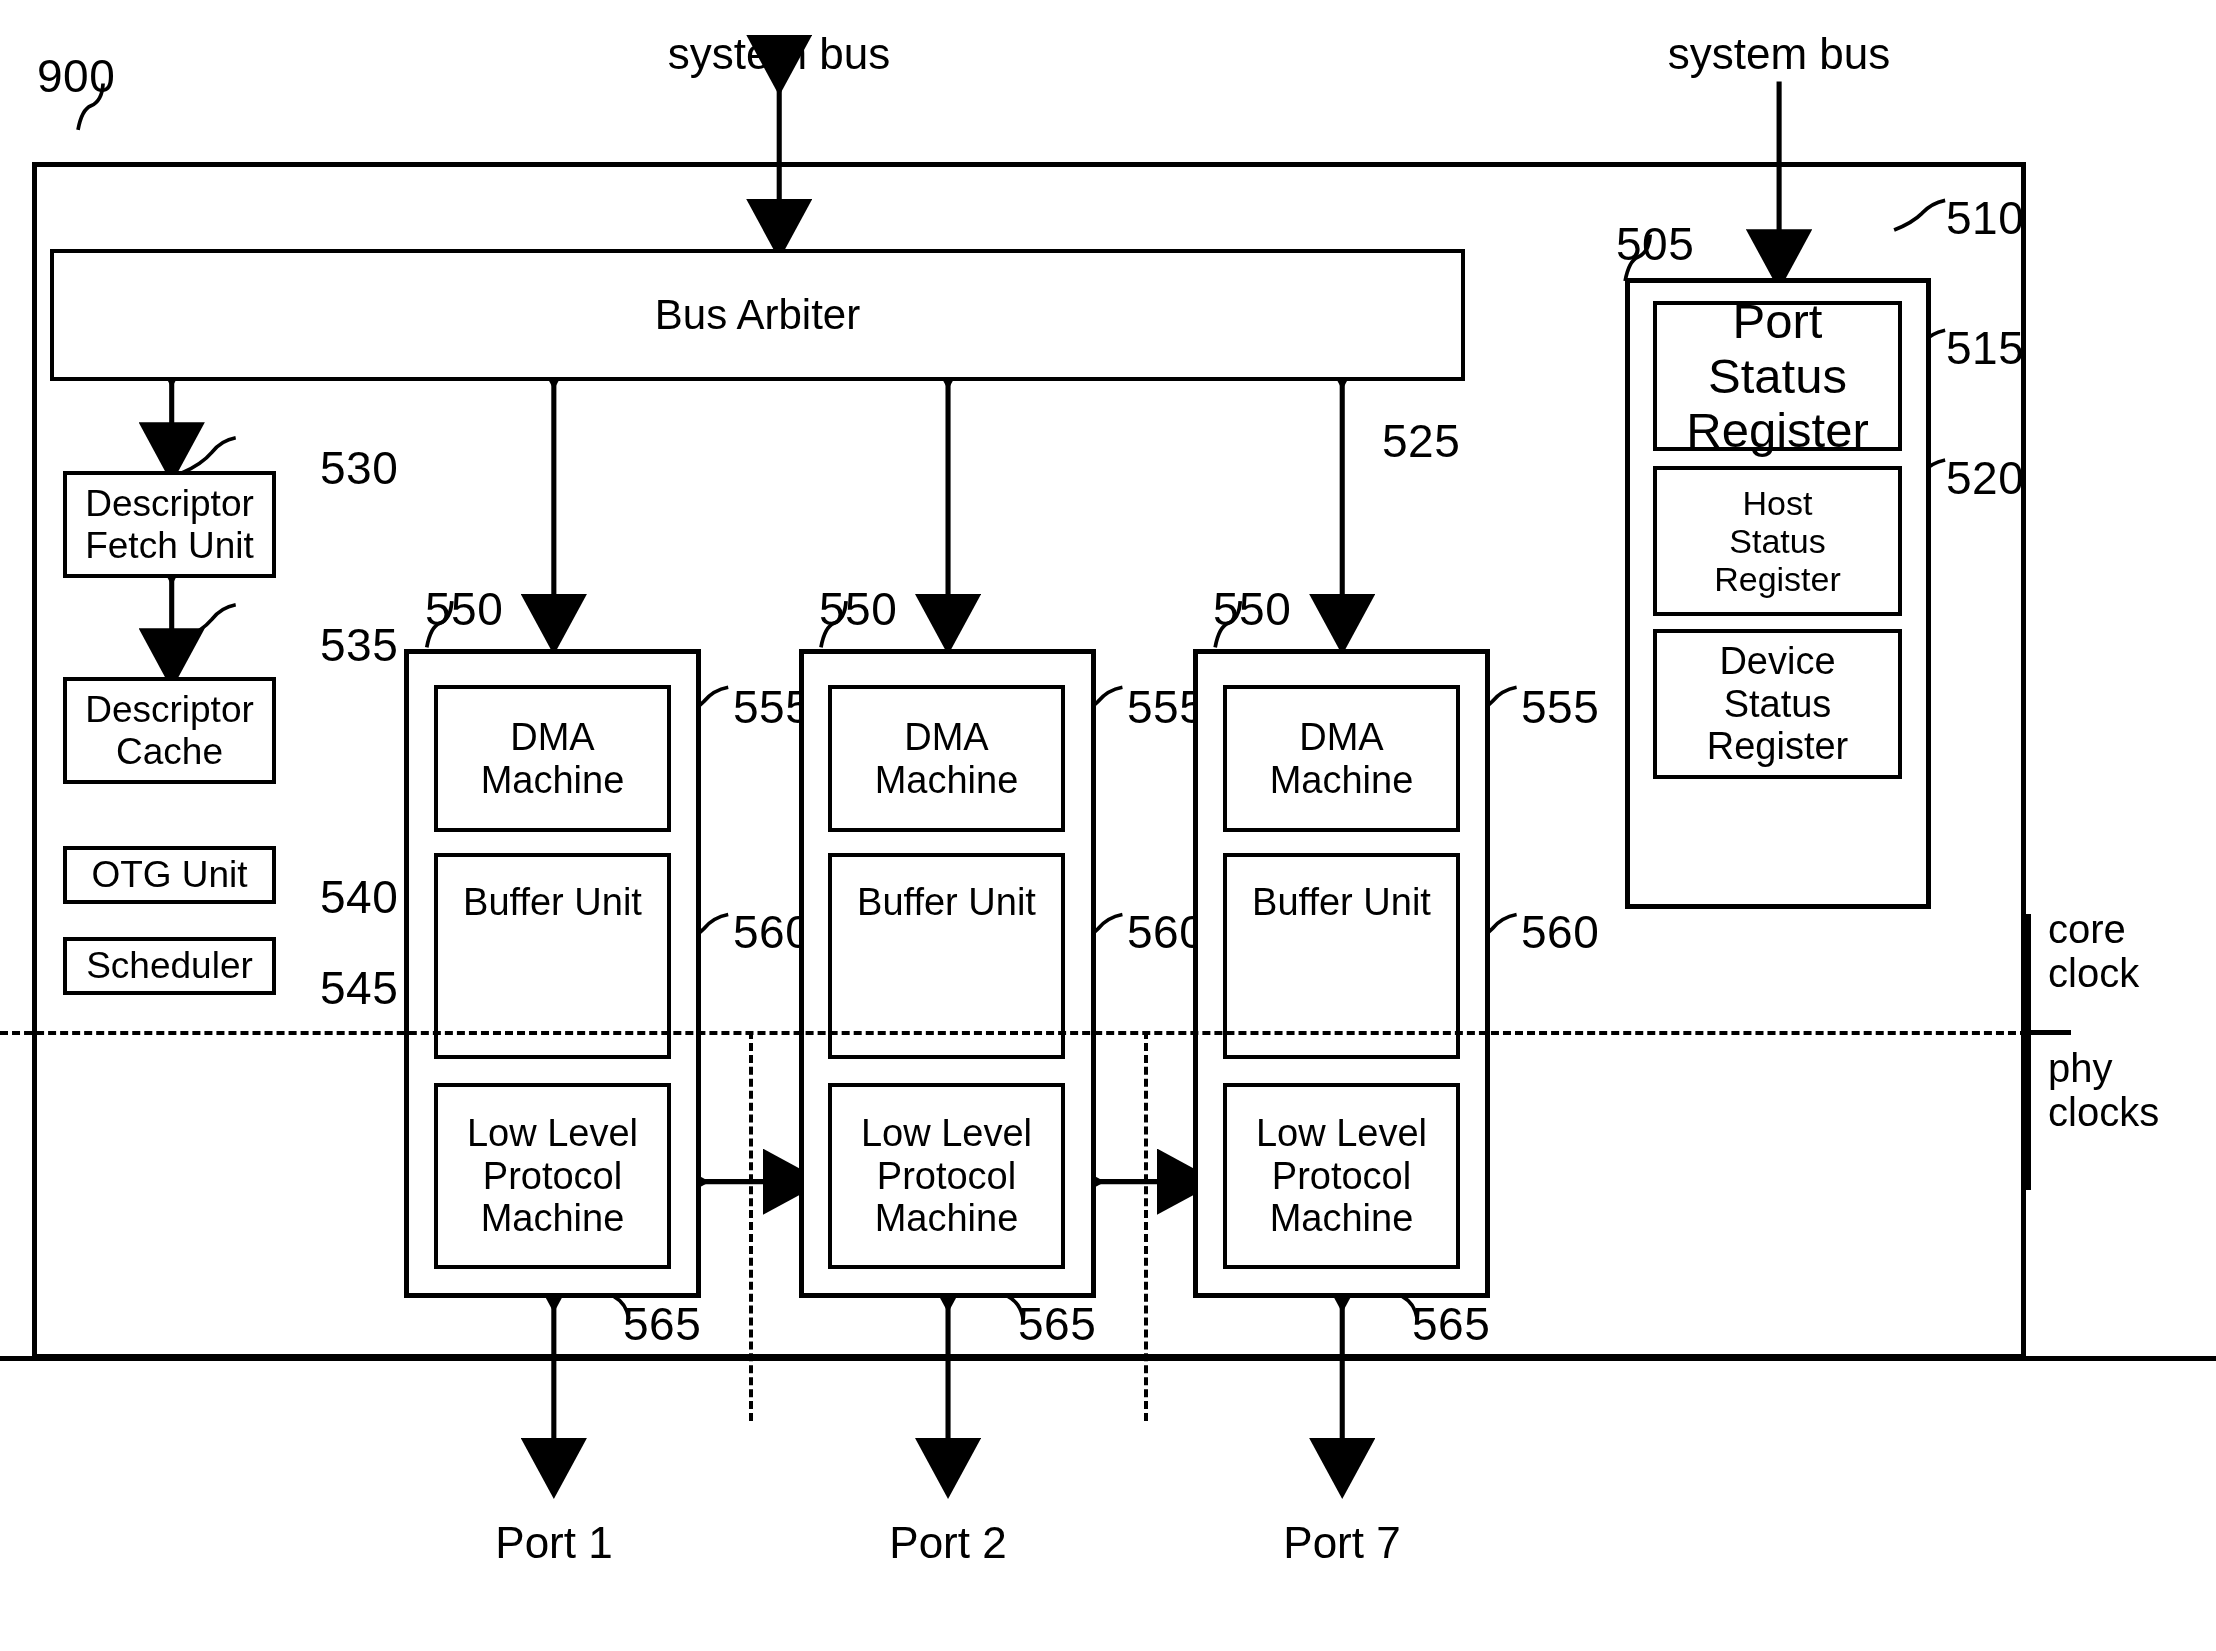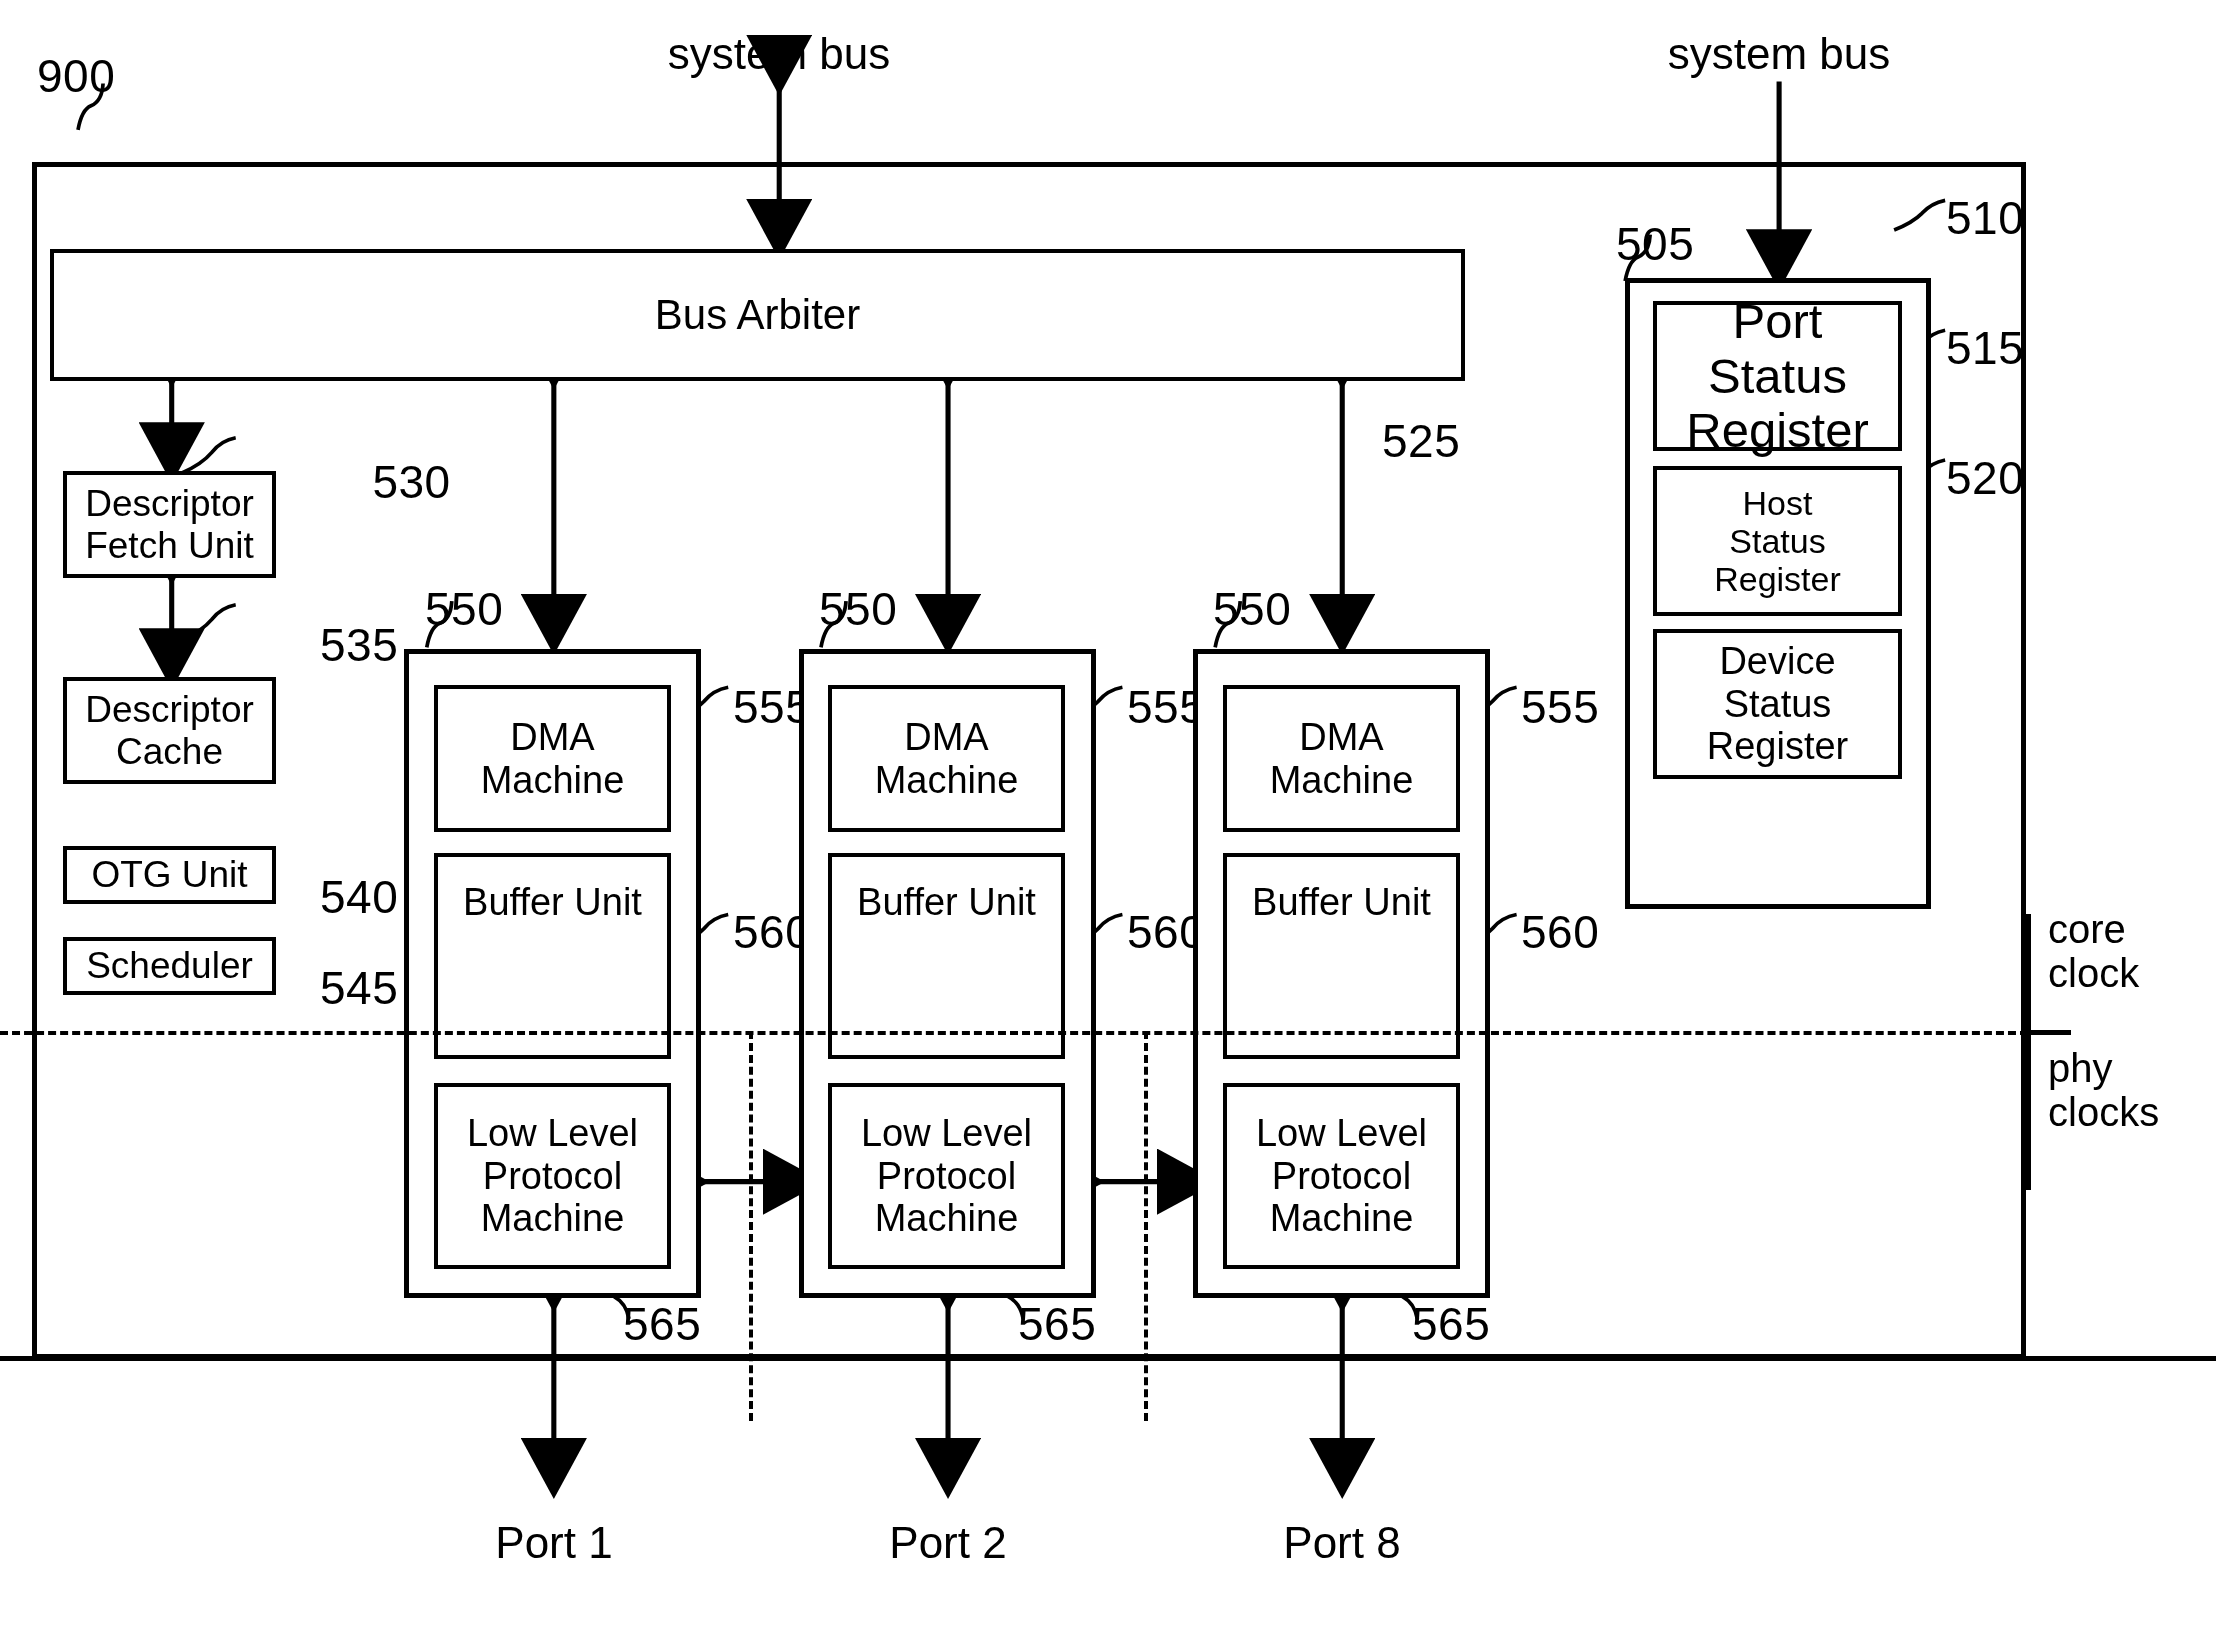--- a/index.html
+++ b/index.html
@@ -183,21 +183,21 @@
 
   <div class="box" style="left:50px; top:249px; width:1415px; height:132px; font-size:42px;">
     <span>Bus Arbiter</span>
   </div>
   <div class="lbl refnum" style="left:1382px; top:416px; width:167px; text-align:left;">525</div>
 
   <div class="box" style="left:63px; top:471px; width:213px; height:107px; font-size:37px; white-space:pre;">
     <span>Descriptor
 Fetch Unit</span>
   </div>
-  <div class="lbl refnum" style="left:320px; top:457px; width:167px; text-align:center;margin-left:8px;">530</div>
+  <div class="lbl refnum" style="left:320px; top:443px; width:167px; text-align:left;">530</div>
 
   <div class="box" style="left:63px; top:677px; width:213px; height:107px; font-size:37px; white-space:pre;">
     <span>Descriptor
 Cache</span>
   </div>
   <div class="lbl refnum" style="left:320px; top:620px; width:167px; text-align:left;">535</div>
 
   <div class="box" style="left:63px; top:846px; width:213px; height:58px; font-size:37px;">
     <span>OTG Unit</span>
   </div>
@@ -294,21 +294,21 @@
   </div>
   <div class="lbl refnum" style="left:1521px; top:907px; width:167px; text-align:left;">560</div>
 
   <div class="box" style="left:1223px; top:1083px; width:237px; height:186px; font-size:38px; white-space:pre;">
     <span>Low Level
 Protocol
 Machine</span>
   </div>
   <div class="lbl refnum" style="left:1412px; top:1299px; width:167px; text-align:left;">565</div>
 
-  <div class="lbl t44" style="left:1240px; top:1519px; width:204px;">Port 8</div>
+  <div class="lbl t44" style="left:1240px; top:1519px; width:204px;">Port 7</div>
 
   <div class="dashedh" style="left:0px; top:1031px; width:2028px;"></div>
 
   <div class="dashedv" style="left:749px; top:1031px; height:390px;"></div>
   <div class="dashedv" style="left:1144px; top:1031px; height:390px;"></div>
 
   <div class="hline" style="left:0px; top:1356px; width:2217px;"></div>
 
   <div class="vline" style="left:2026px; top:914px; height:119px;"></div>
   <div class="vline" style="left:2026px; top:1032px; height:158px;"></div>

